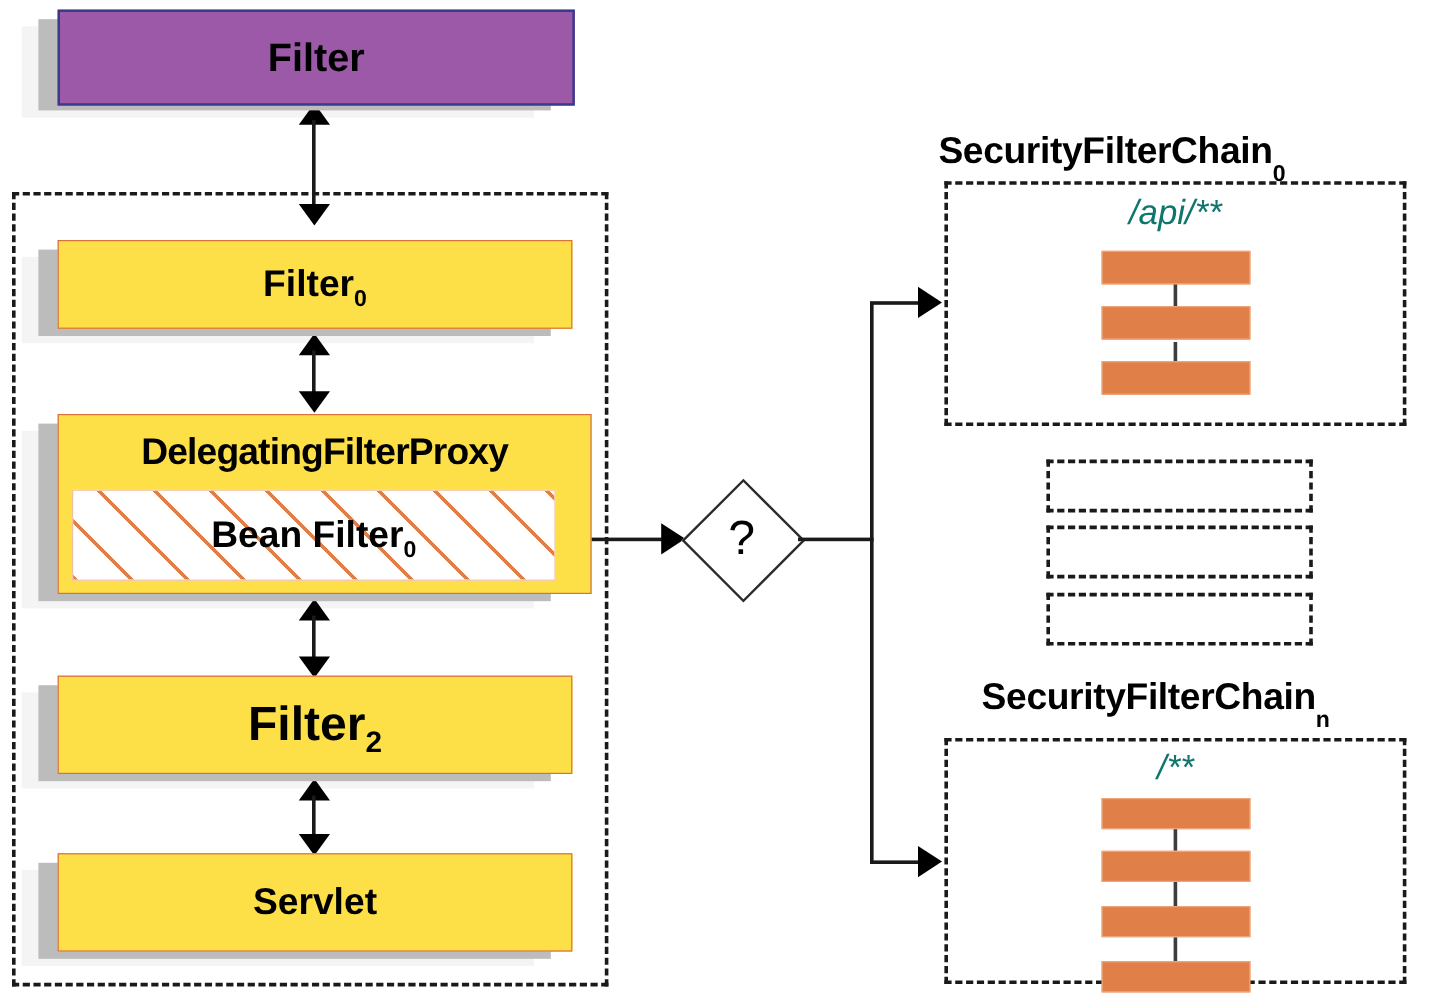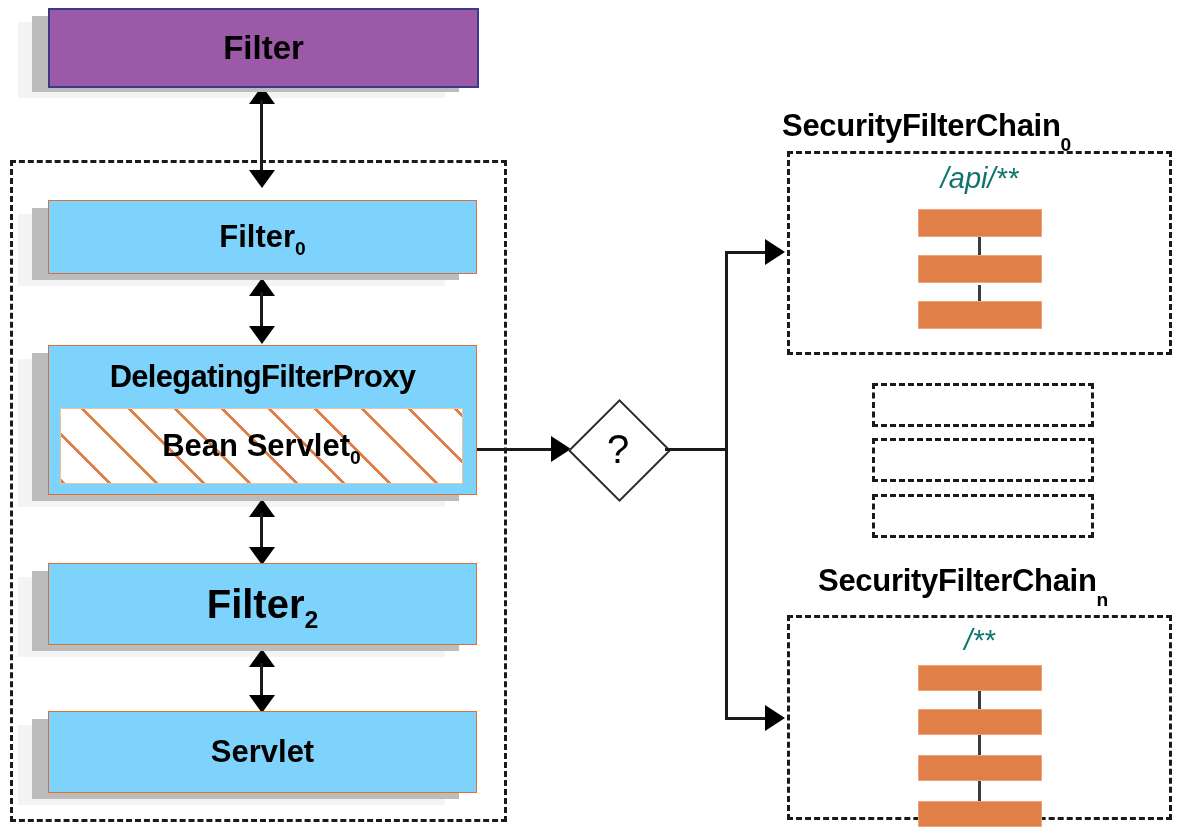--- a/index.html
+++ b/index.html
@@ -73,21 +73,21 @@
   .surface {
     position: absolute;
     left: 0; top: 0;
     width: 100%; height: 100%;
     z-index: 2;
     display: flex;
     align-items: center;
     justify-content: center;
   }
 
-  .orange  { background: #7dd3fc; border: 1px solid #d9713c; }
+  .orange  { background: #fde047; border: 1px solid #d9713c; }
   .purple  { background: #9b59a8; border: 2px solid #3a3a8c; }
 
   
   .hatch {
     background-color: #ffffff;
     background-image: repeating-linear-gradient(
         45deg,
         #e17f48 0px, #e17f48 3px,
         #ffffff 3px, #ffffff 33px);
     border: 1px solid #f0c0a0;
@@ -188,28 +188,28 @@
     </div>
   </div>
 
   <div class="abs arr arr-up" style="left:249px; top:278px;"></div>
   <div class="abs line-v" style="left:260px; top:292px; height:38px;"></div>
   <div class="abs arr arr-down" style="left:249px; top:326px;"></div>
 
   <div class="abs" style="left:48px; top:345px; width:427px; height:148px;">
     <div class="shadow-far"></div>
     <div class="shadow-near"></div>
-    <div class="surface orange" style="display:block;">
+    <div class="surface orange" style="display:block;padding-left:16px;">
       <div style="position:absolute; left:0; top:4px; width:100%; height:54px; display:flex; align-items:center; justify-content:center;">
         <span class="node" style="font-size:31px; letter-spacing:-0.7px;">DelegatingFilterProxy</span>
       </div>
 
       <div class="abs hatch node" style="left:11px; top:62px; width:403px; height:76px;">
         <span class="lbl" style="font-size:31px;">
-          <span>Bean Servlet</span><sub>0</sub>
+          <span>Bean Filter</span><sub>0</sub>
         </span>
       </div>
     </div>
   </div>
 
   <div class="abs arr arr-up" style="left:249px; top:499px;"></div>
   <div class="abs line-v" style="left:260px; top:513px; height:38px;"></div>
   <div class="abs arr arr-down" style="left:249px; top:547px;"></div>
 
   <div class="abs" style="left:48px; top:563px; width:427px; height:80px;">

